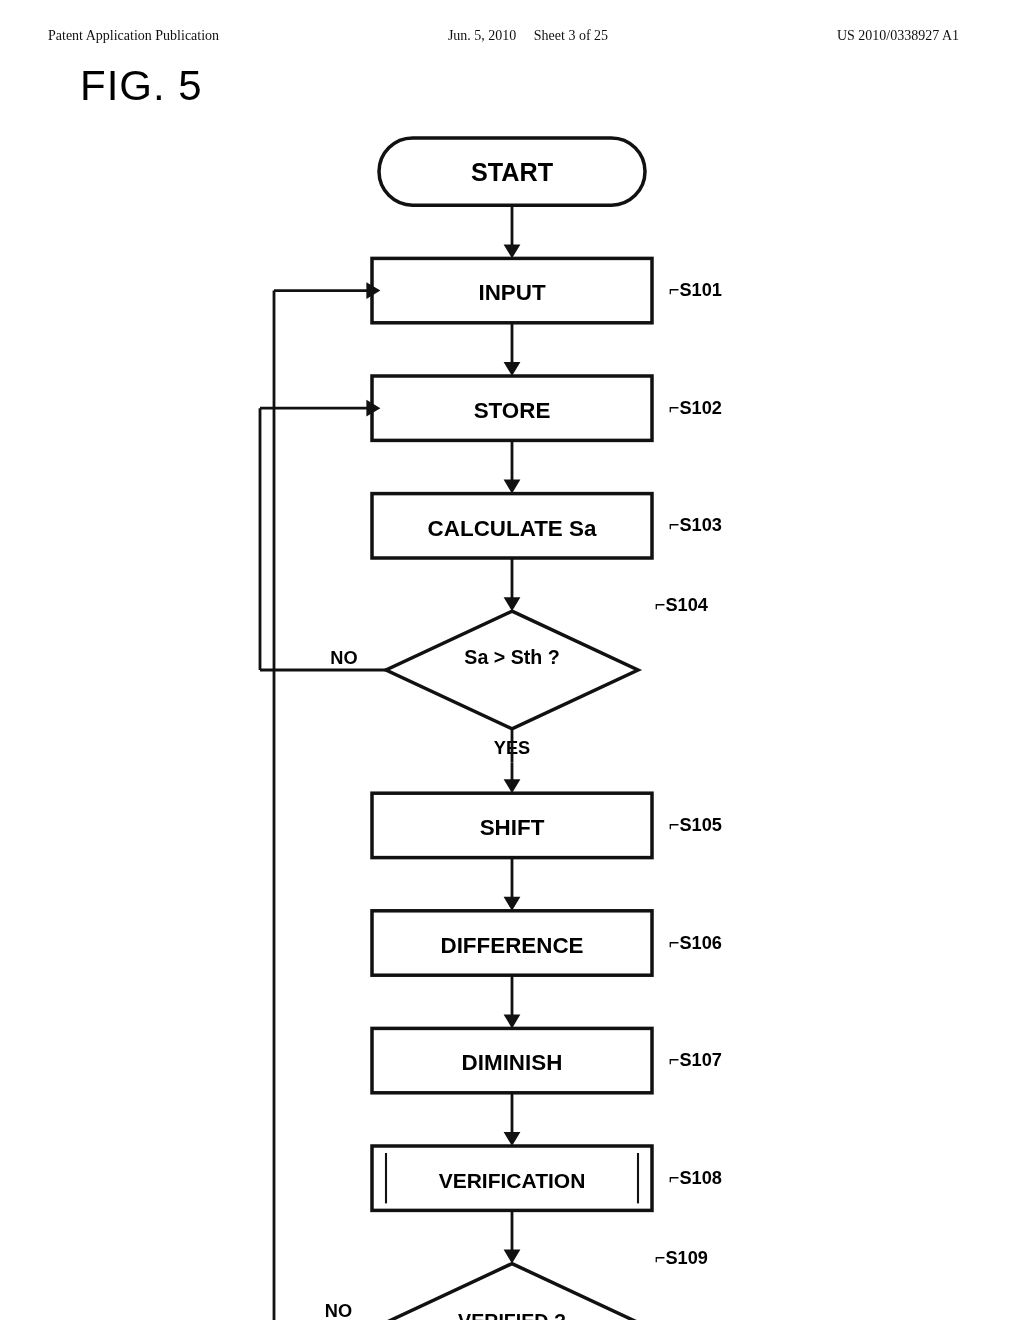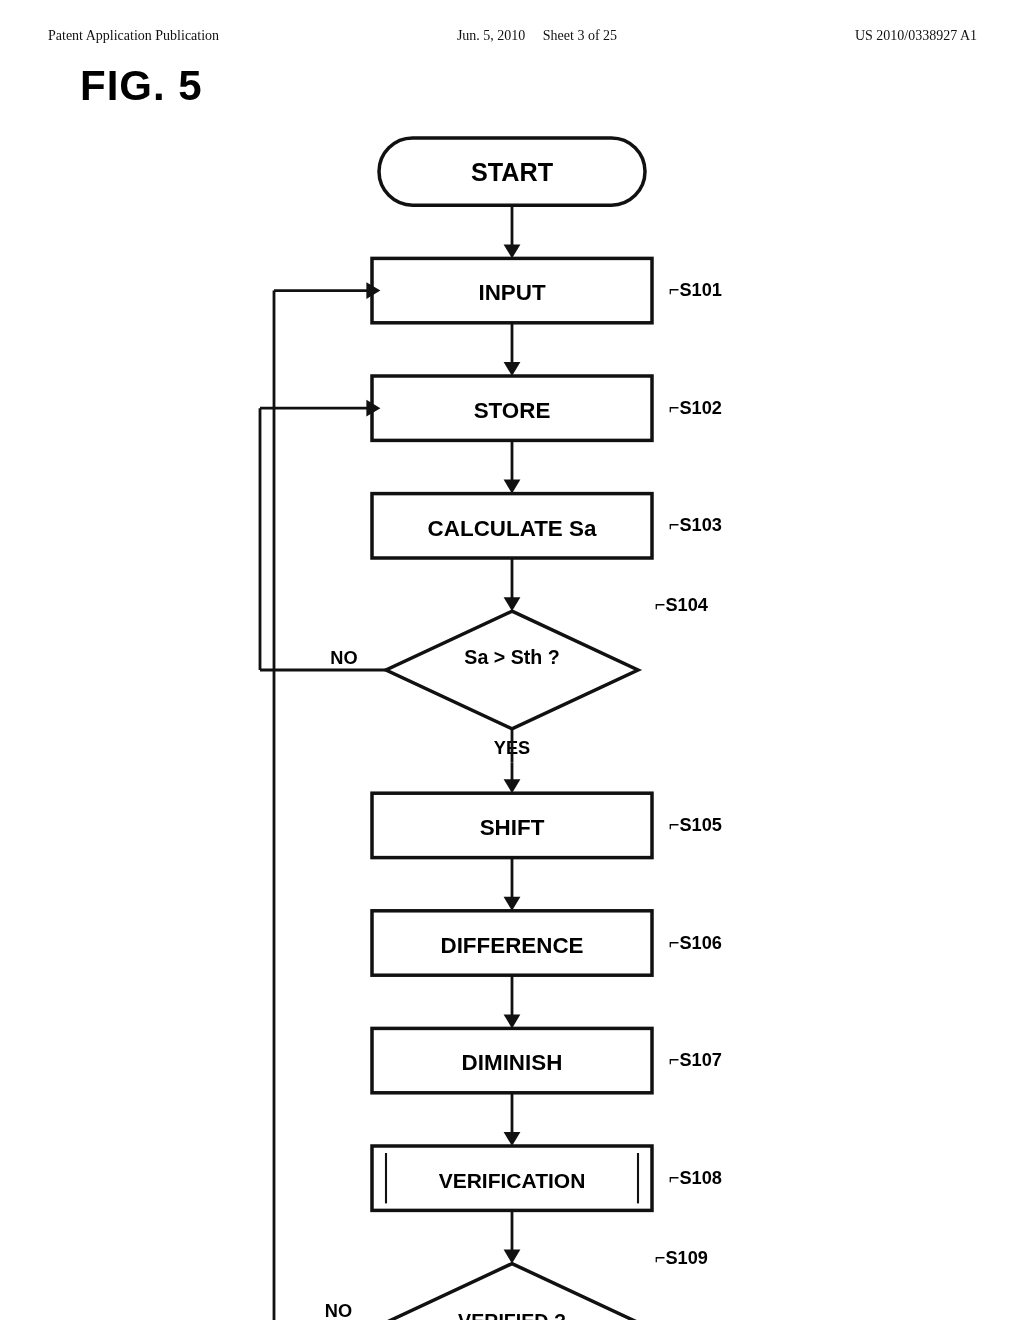--- a/index.html
+++ b/index.html
@@ -8,28 +8,28 @@
       font-family: 'Times New Roman', Times, serif;
       width: 1024px;
       min-height: 1320px;
       position: relative;
       overflow-x: hidden;
     }
 
     .header {
       display: flex;
       justify-content: space-between;
-      padding: 28px 47px 0 48px;
+      padding: 28px 65px 0 48px;
       font-size: 14px;
       color: #111;
     }
 
     .fig-title {
       font-size: 42px;
-      font-weight: bold;
+      font-weight: normal;
       font-family: Arial, sans-serif;
       padding: 18px 0 0 80px;
       letter-spacing: 1px;
     }
 
     
     .flowchart-svg-wrapper {
       width: 700px;
       margin: 0 auto;
       position: relative;

